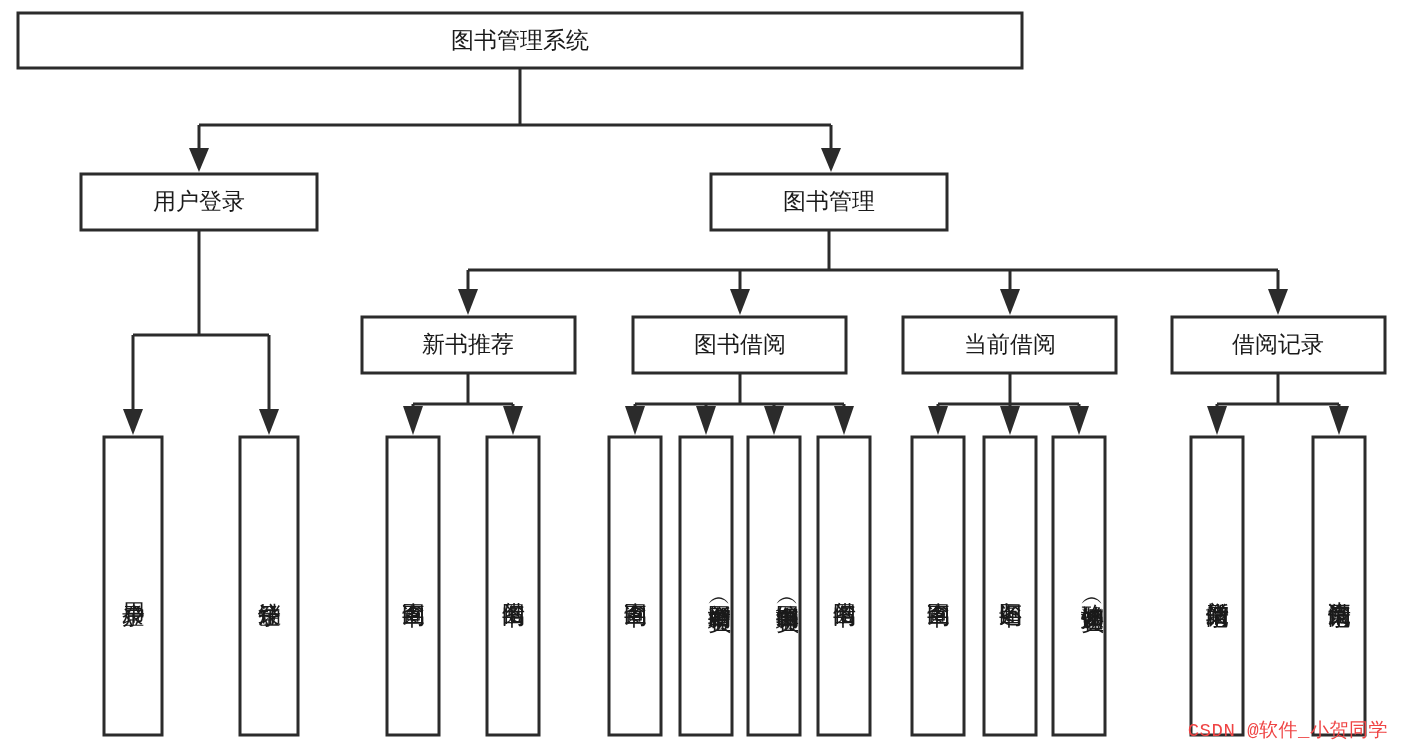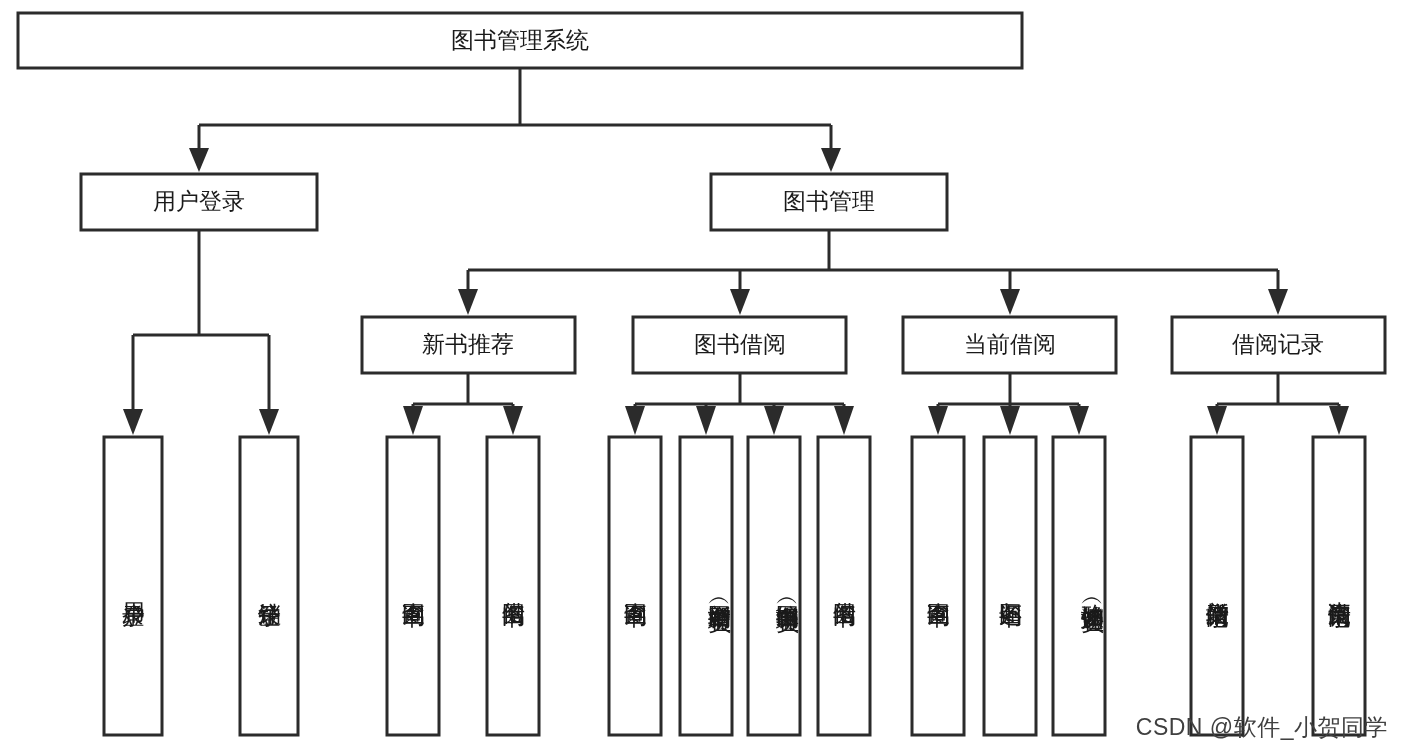--- a/index.html
+++ b/index.html
@@ -63,23 +63,23 @@
     white-space: nowrap;
     pointer-events: none;
   }
   .node-label-v.center-v {
     align-items: center;
   }
   .watermark {
     position: absolute;
     right: 8px;
     bottom: 4px;
-    font-family: Liberation Sans, sans-serif;
-    font-size: 23px;
-    color: #404040;
+    font-family: Liberation Mono, monospace;
+    font-size: 19px;
+    color: #ef4444;
     white-space: nowrap;
     letter-spacing: 0.5px;
   }
 </style>
 </head>
 <body>
 
 <div id="diagram-root">
 
   <svg class="diagram-svg" viewBox="0 0 1405 747">

